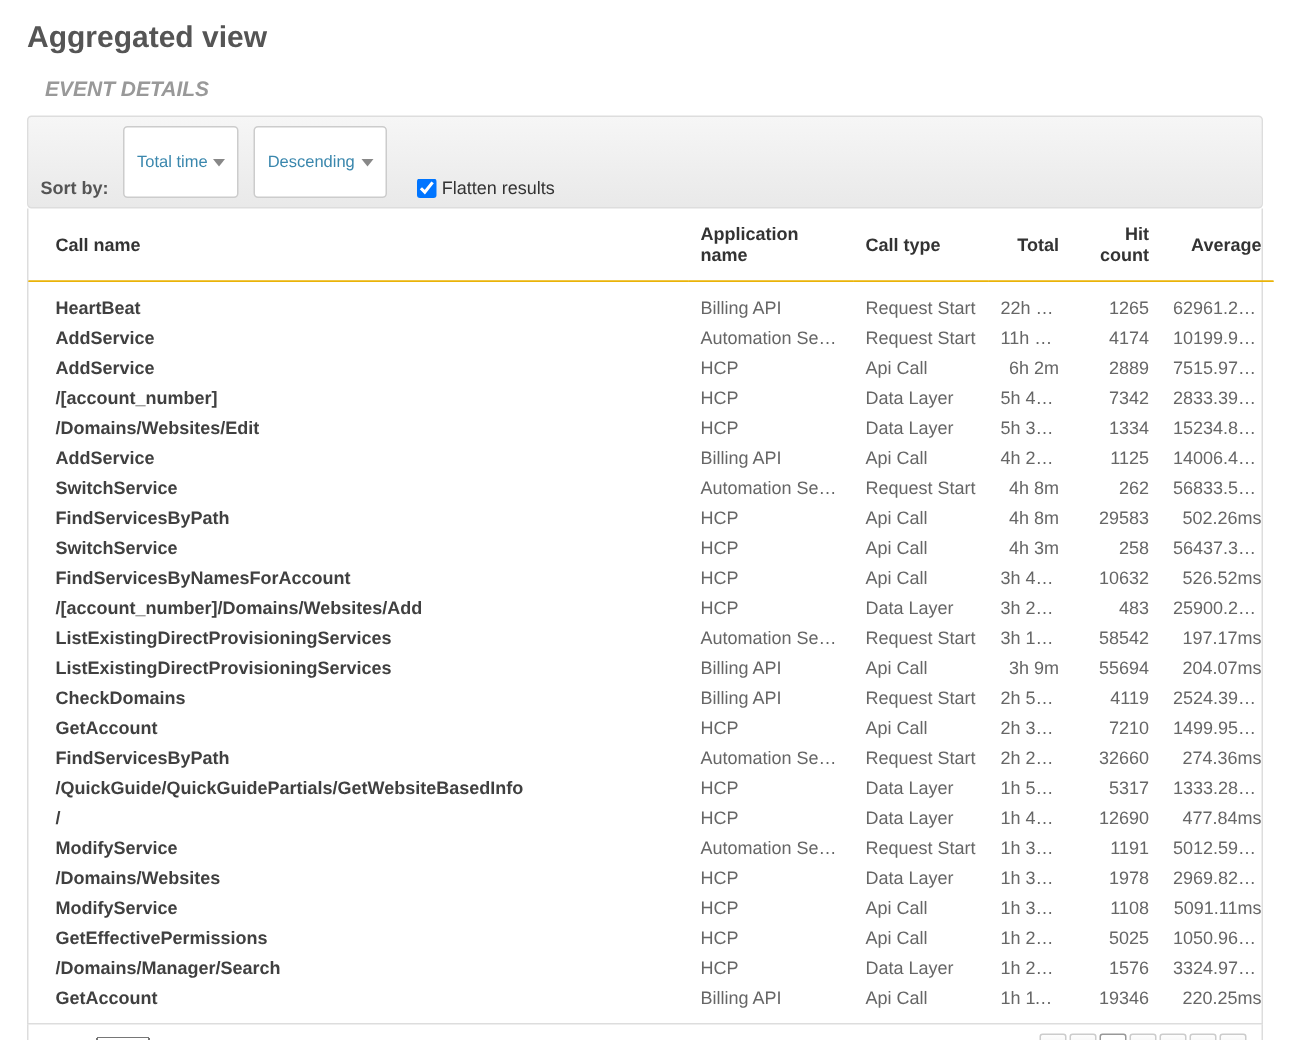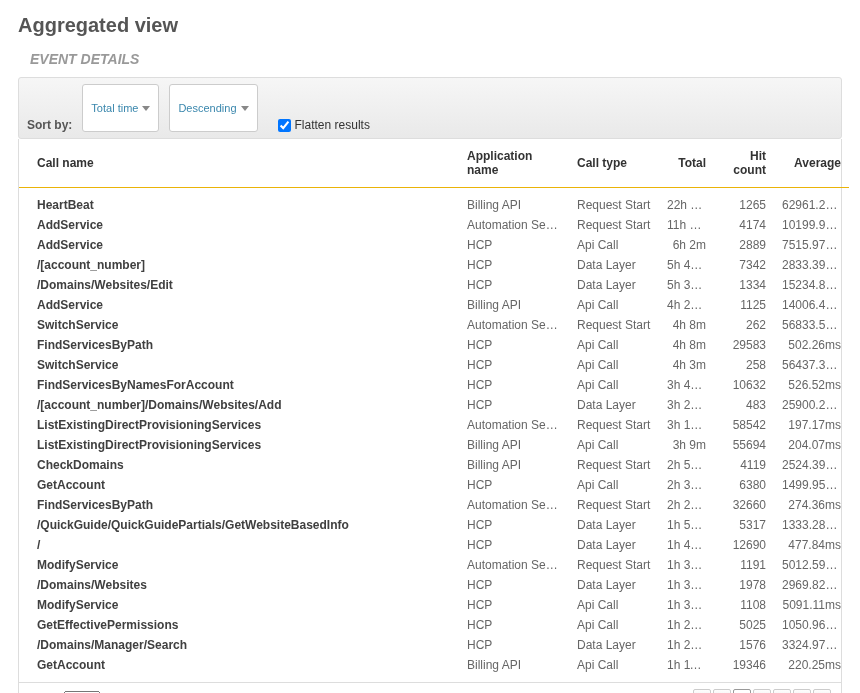--- a/index.html
+++ b/index.html
@@ -279,21 +279,21 @@
           <td>Request Start</td>
           <td class="num">2h 53m</td>
           <td class="num">4119</td>
           <td class="num">2524.39ms</td>
         </tr>
         <tr>
           <td class="callname">GetAccount</td>
           <td>HCP</td>
           <td>Api Call</td>
           <td class="num">2h 39m</td>
-          <td class="num">6380</td>
+          <td class="num">7210</td>
           <td class="num">1499.95ms</td>
         </tr>
         <tr>
           <td class="callname">FindServicesByPath</td>
           <td>Automation Server</td>
           <td>Request Start</td>
           <td class="num">2h 29m</td>
           <td class="num">32660</td>
           <td class="num">274.36ms</td>
         </tr>

